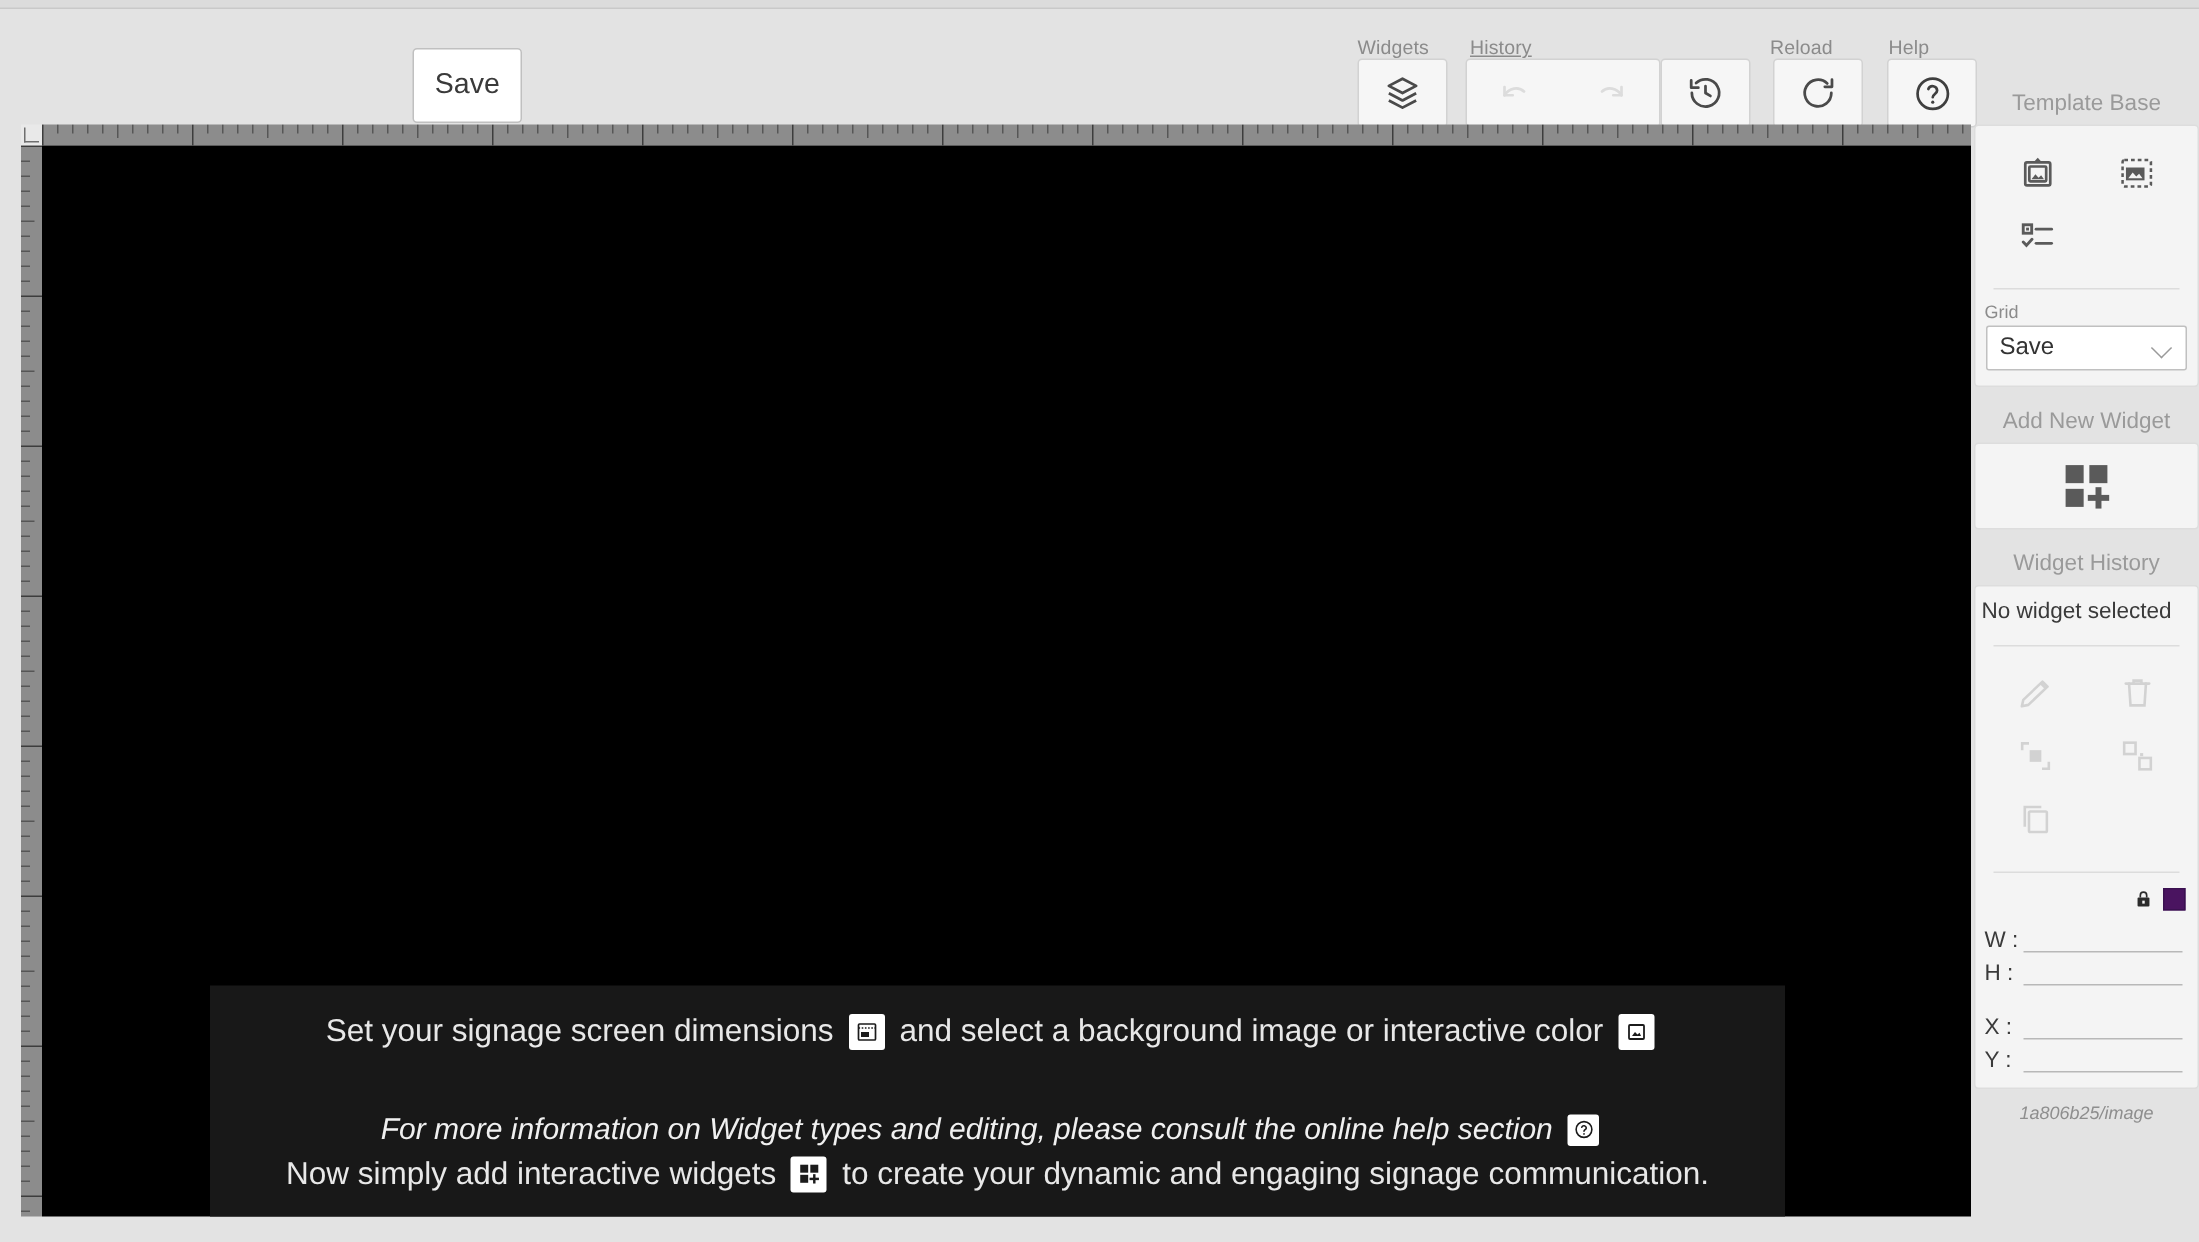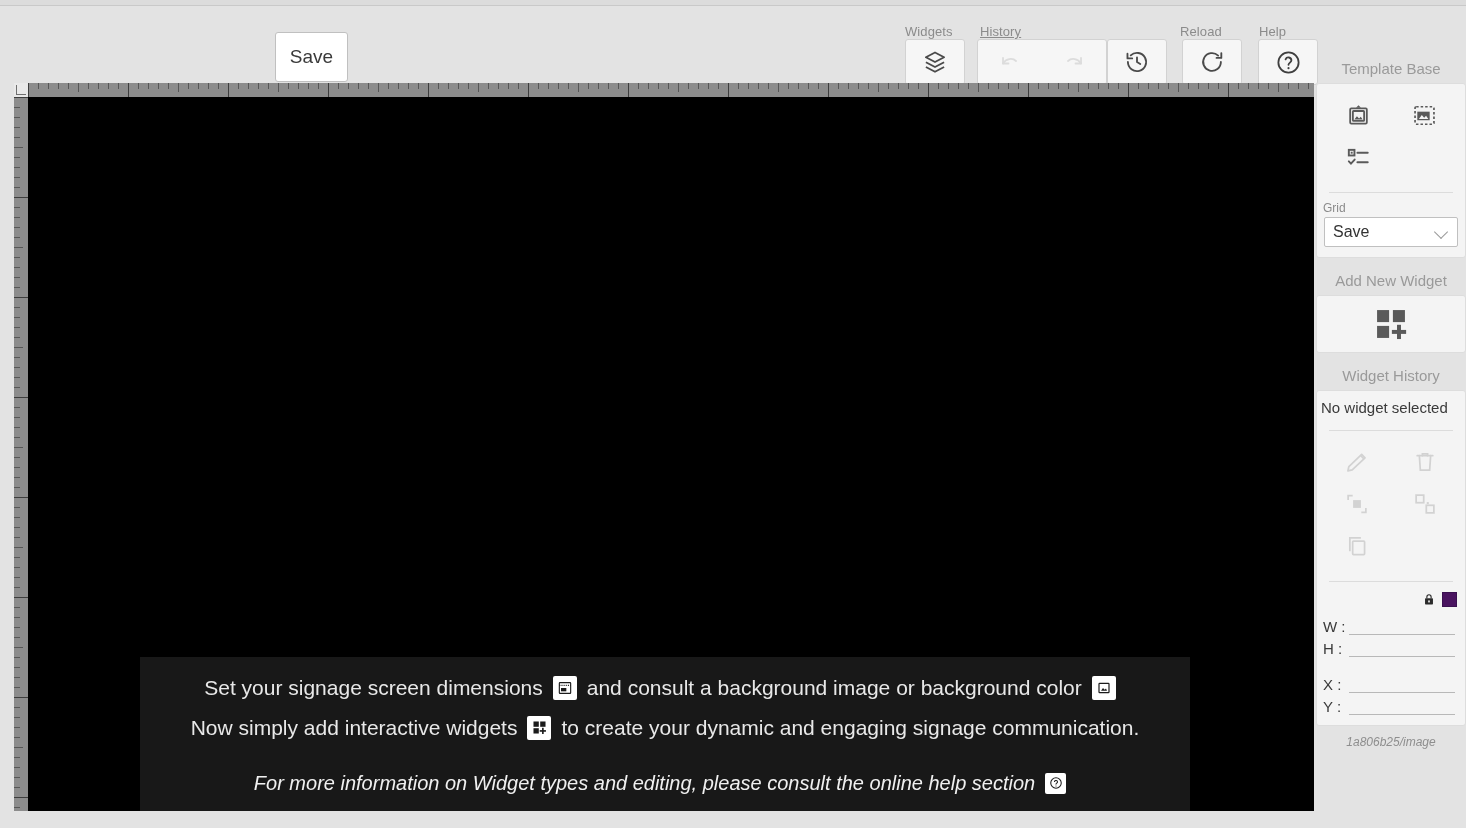--- a/index.html
+++ b/index.html
@@ -411,52 +411,52 @@
 
       <div class="msg-line l1">
         <span>Set your signage screen dimensions</span>
         <span class="inline-icon">
           <svg width="16" height="16" viewBox="0 0 24 24" fill="none" stroke="#1b1b1b" stroke-width="1.7">
             <rect x="3.5" y="4" width="17" height="16" rx="1"></rect>
             <rect x="6" y="12" width="8" height="5" fill="#1b1b1b" stroke="none"></rect>
             <path d="M3.5 8h17" stroke-dasharray="1.6 1.6"></path>
           </svg>
         </span>
-        <span>and consult a background image or background color</span>
+        <span>and select a background image or interactive color</span>
         <span class="inline-icon">
           <svg width="16" height="16" viewBox="0 0 24 24" fill="none" stroke="#1b1b1b" stroke-width="1.8">
             <rect x="4.5" y="5" width="15" height="14" rx="1"></rect>
             <path d="M7.5 16l3-4 2.5 2.6 2-1.8 1.5 3.2z" fill="#1b1b1b" stroke="none"></path>
+          </svg>
+        </span>
+      </div>
+
+      <div class="msg-line l3">
+        <span>For more information on Widget types and editing, please consult the online help section</span>
+        <span class="inline-icon sm">
+          <svg width="14" height="14" viewBox="0 0 24 24" fill="none" stroke="#1b1b1b" stroke-width="1.8">
+            <circle cx="12" cy="12" r="9"></circle>
+            <path d="M9.4 9.4a2.7 2.7 0 0 1 5.2.8c0 1.7-2.6 2.1-2.6 3.7" stroke-linecap="round"></path>
+            <circle cx="12" cy="17.1" r="1" fill="#1b1b1b" stroke="none"></circle>
           </svg>
         </span>
       </div>
 
       <div class="msg-line l2">
         <span>Now simply add interactive widgets</span>
         <span class="inline-icon">
           <svg width="17" height="17" viewBox="0 0 24 24" fill="#1b1b1b">
             <rect x="3.5" y="3.5" width="7.5" height="7.5"></rect>
             <rect x="13" y="3.5" width="7.5" height="7.5"></rect>
             <rect x="3.5" y="13" width="7.5" height="7.5"></rect>
             <rect x="15.6" y="12.4" width="2.3" height="8.8"></rect>
             <rect x="12.3" y="15.7" width="8.8" height="2.3"></rect>
           </svg>
         </span>
         <span>to create your dynamic and engaging signage communication.</span>
-      </div>
-
-      <div class="msg-line l3">
-        <span>For more information on Widget types and editing, please consult the online help section</span>
-        <span class="inline-icon sm">
-          <svg width="14" height="14" viewBox="0 0 24 24" fill="none" stroke="#1b1b1b" stroke-width="1.8">
-            <circle cx="12" cy="12" r="9"></circle>
-            <path d="M9.4 9.4a2.7 2.7 0 0 1 5.2.8c0 1.7-2.6 2.1-2.6 3.7" stroke-linecap="round"></path>
-            <circle cx="12" cy="17.1" r="1" fill="#1b1b1b" stroke="none"></circle>
-          </svg>
-        </span>
       </div>
 
     </div>
   </div>
 
   <div class="sidebar">
 
     <div class="sec-title">Template Base</div>
     <div class="panel">
       <div class="tb-icons">

